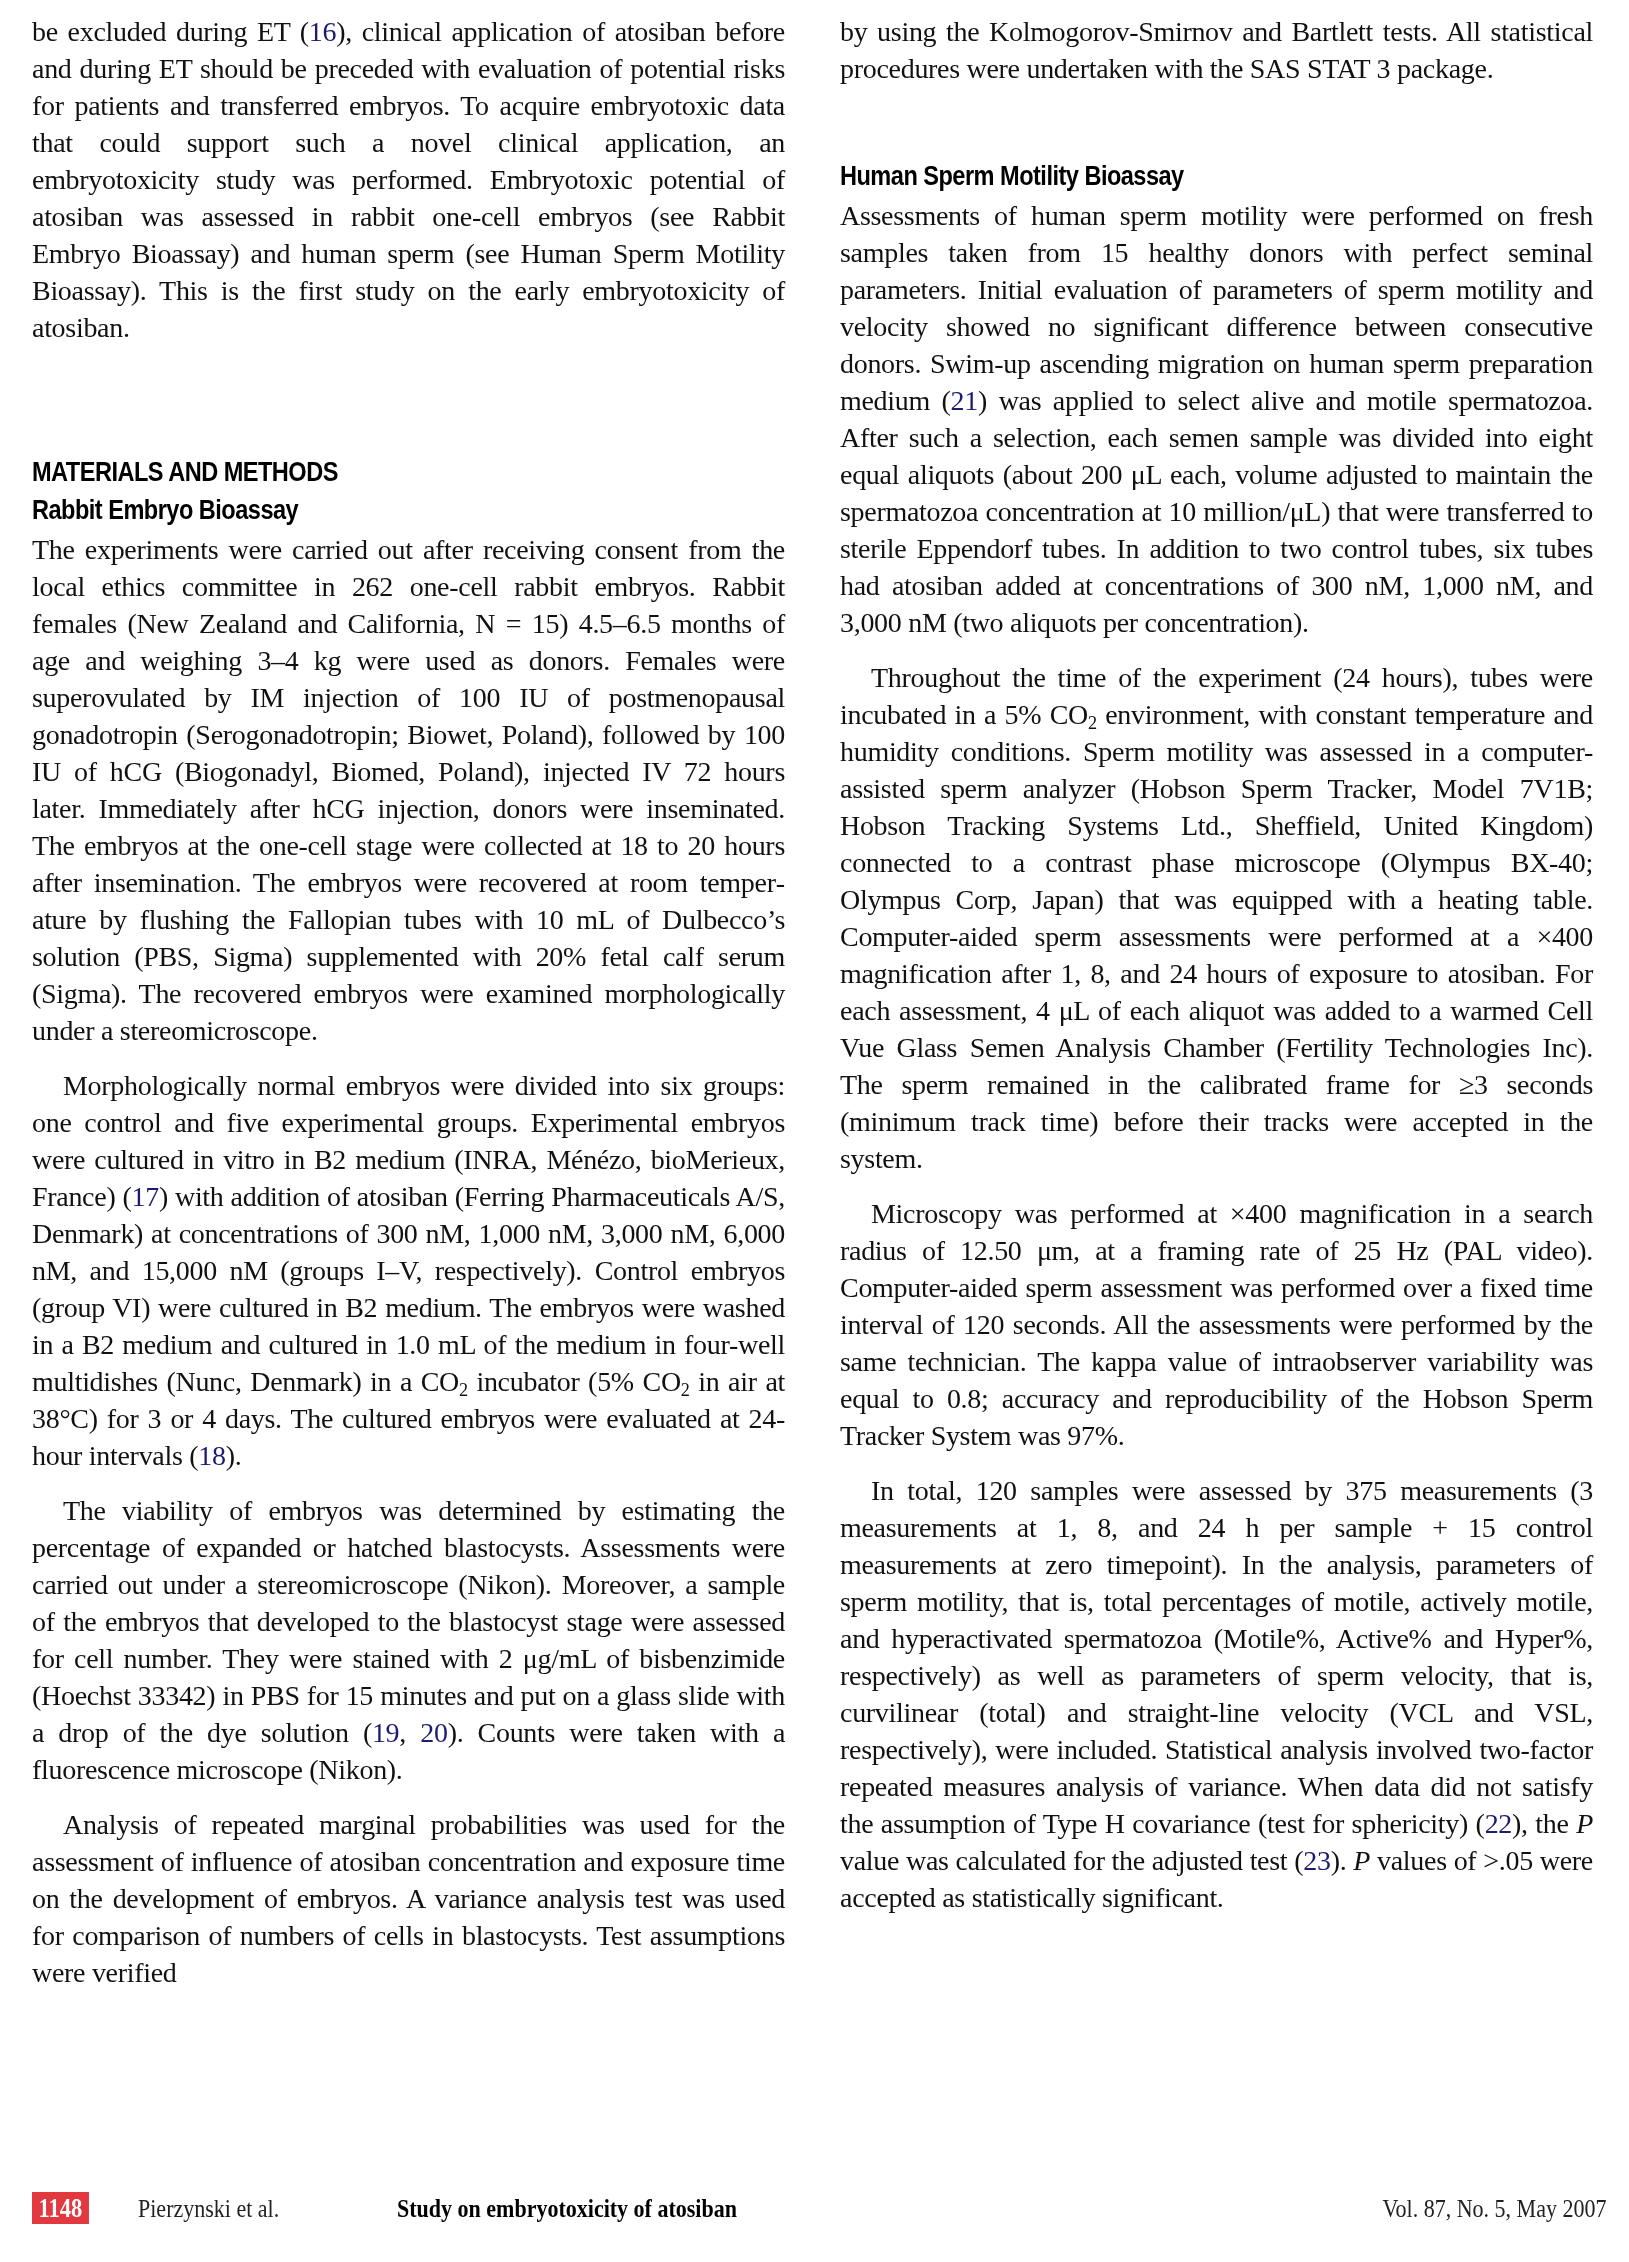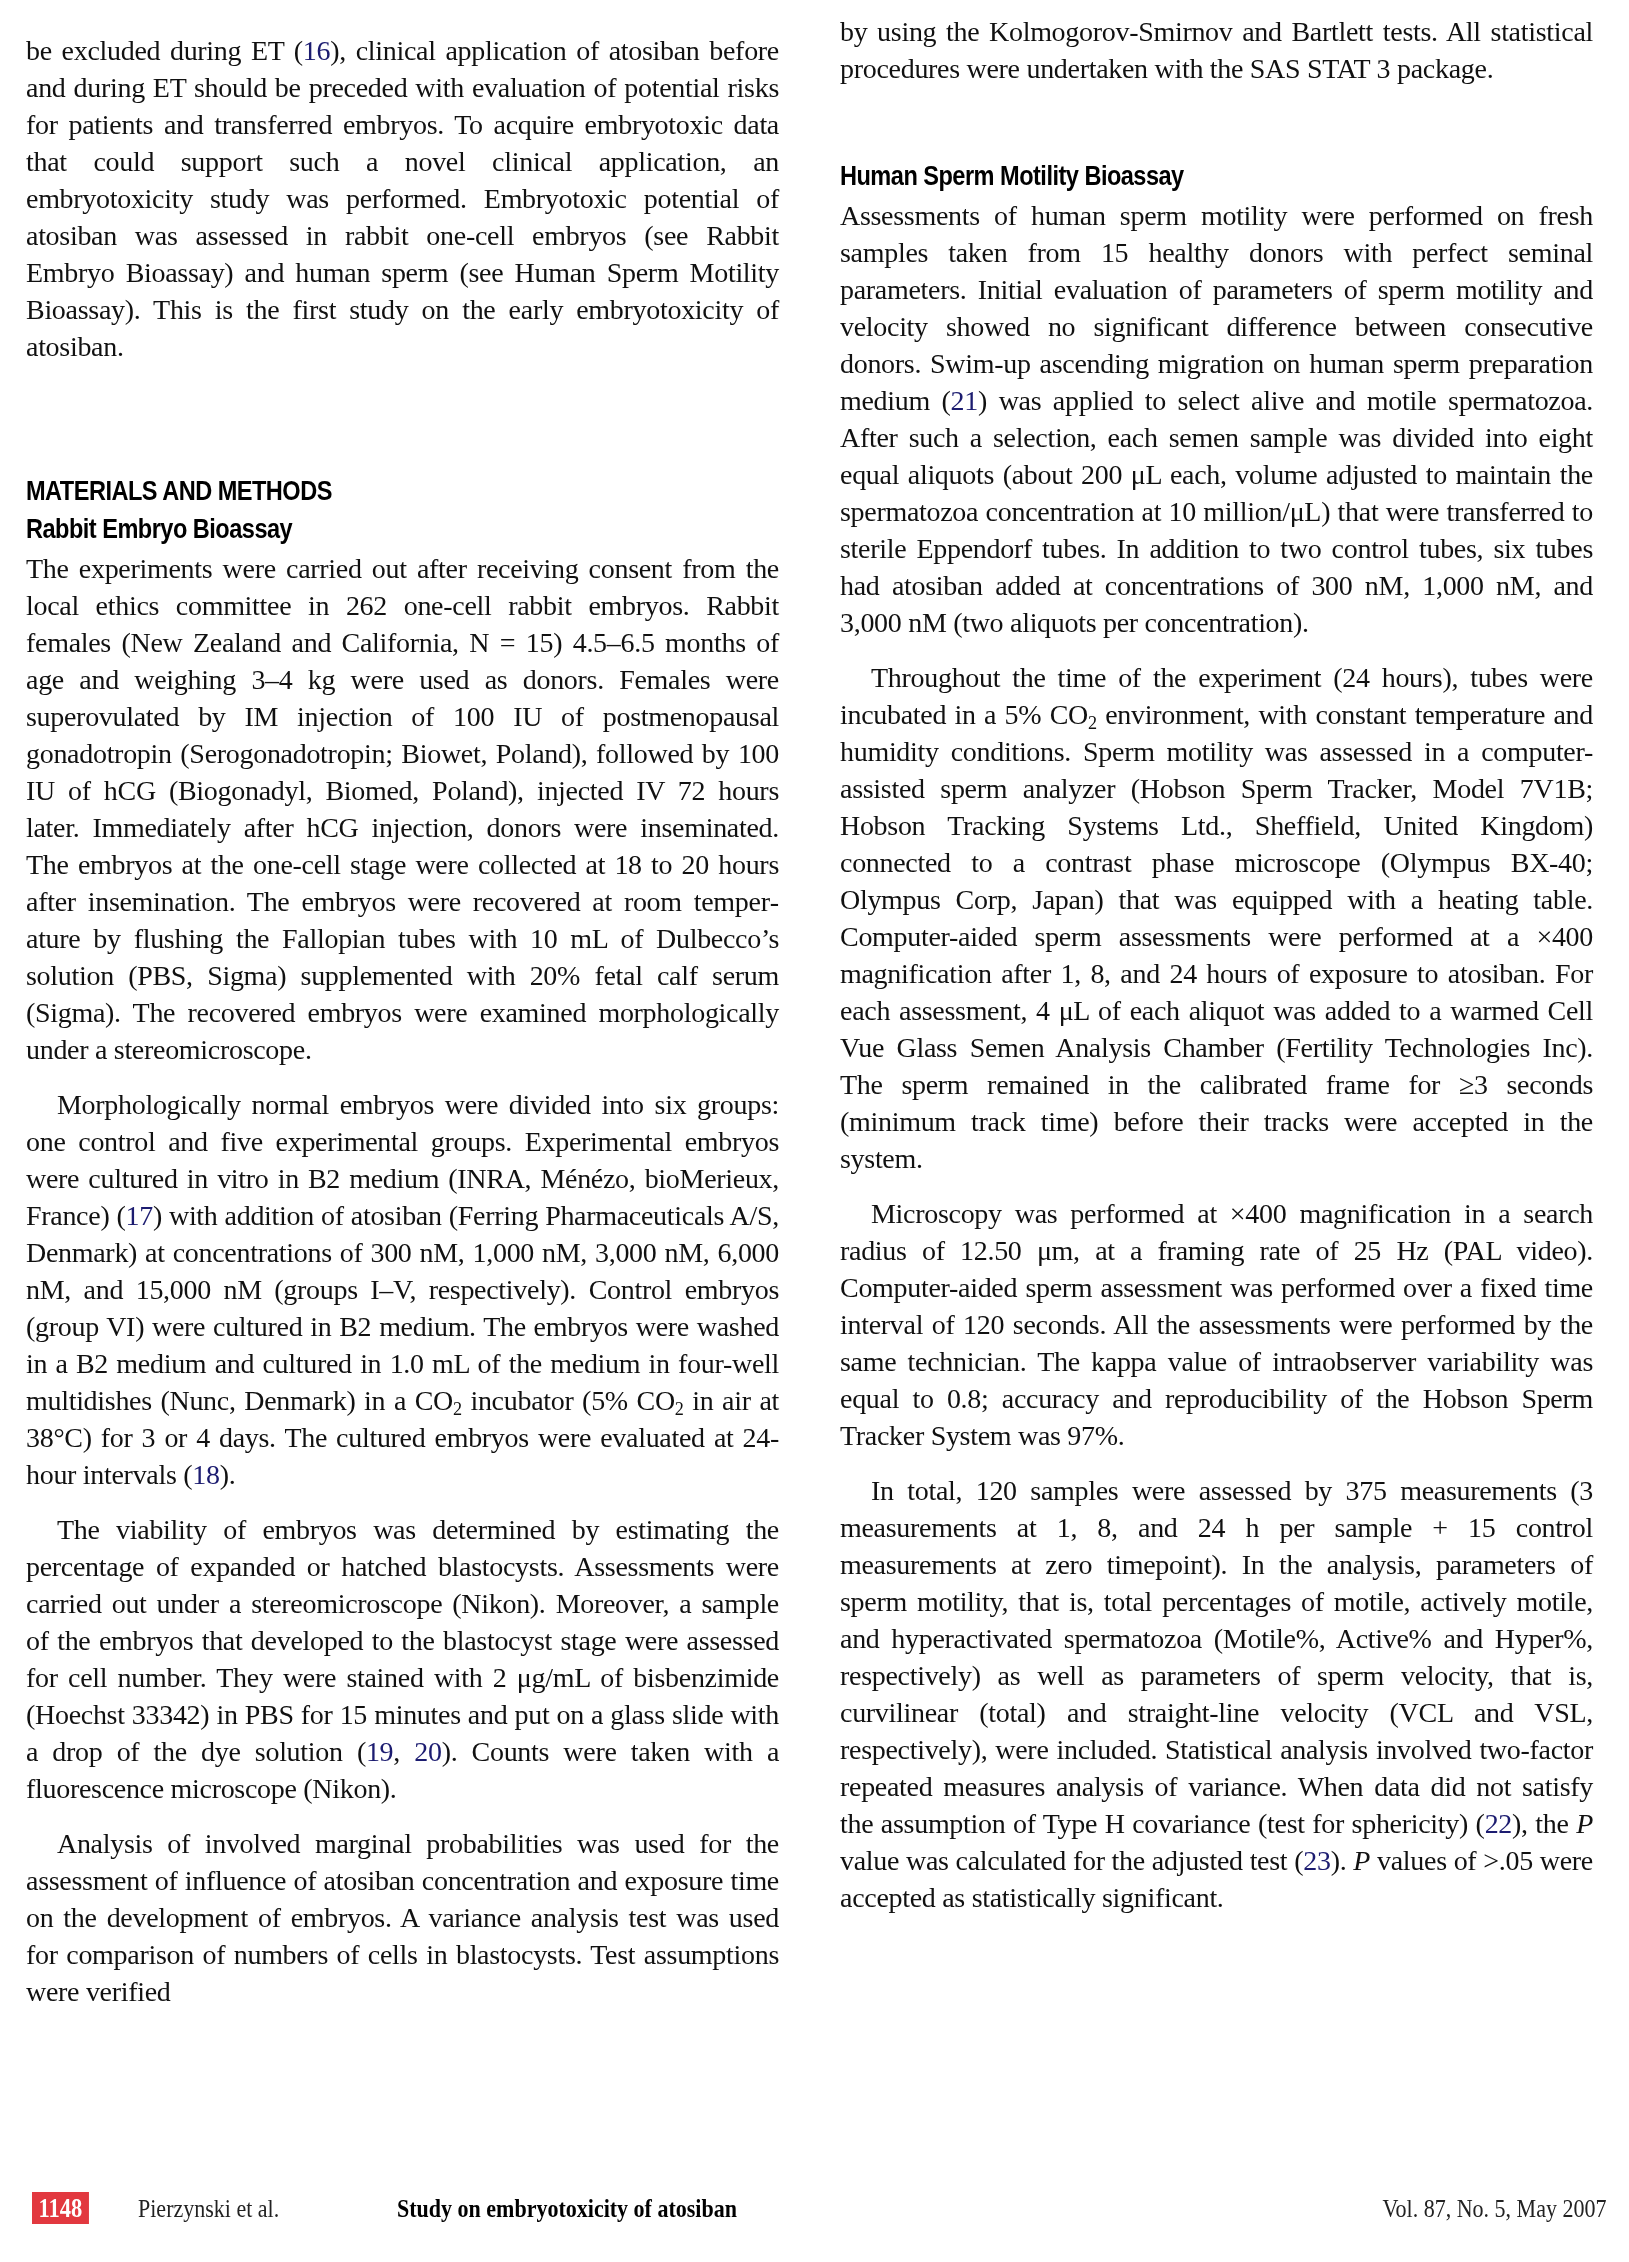--- a/index.html
+++ b/index.html
@@ -4,21 +4,21 @@
 <style>
   html, body { margin: 0; padding: 0; background: #ffffff; }
   body { width: 1630px; height: 2263px; position: relative; overflow: hidden; }
   .col {
     position: absolute; top: 13.2px; width: 753px;
     font-family: "Liberation Serif", serif;
     font-size: 28px; line-height: 37px; color: #111111;
     text-align: justify; hyphens: manual;
     letter-spacing: -0.3px;
   }
-  .col.left { left: 26px; margin-top: 19px; }
+  .col.left { left: 32px; }
   .col.right { left: 840px; }
   .col p { margin: 0; }
   .col p.indent { text-indent: 31px; }
   .col p.gap { margin-top: 18px; }
   .cite { color: #1c1c70; }
   sub { font-size: 0.65em; line-height: 0; vertical-align: -0.25em; }
   i { font-style: italic; }
   .h1 {
     font-family: "Liberation Sans", sans-serif; font-weight: bold;
     font-size: 27.4px; line-height: 38px; color: #000;
@@ -53,21 +53,21 @@
   <div style="height: 107px;"></div>
   <div class="h1">MATERIALS AND METHODS</div>
   <div class="h2">Rabbit Embryo Bioassay</div>
 
   <p>The experiments were carried out after receiving consent from the local ethics committee in 262 one-cell rabbit em­bryos. Rabbit females (New Zealand and California, N = 15) 4.5–6.5 months of age and weighing 3–4 kg were used as donors. Females were superovulated by IM injection of 100 IU of postmenopausal gonadotropin (Serogonadotropin; Biowet, Poland), followed by 100 IU of hCG (Biogonadyl, Biomed, Poland), injected IV 72 hours later. Immediately after hCG injection, donors were inseminated. The embryos at the one-cell stage were collected at 18 to 20 hours after insemination. The embryos were recovered at room temper­ature by flushing the Fallopian tubes with 10 mL of Dulbec­co’s solution (PBS, Sigma) supplemented with 20% fetal calf serum (Sigma). The recovered embryos were examined morphologically under a stereomicroscope.</p>
 
   <p class="indent gap"><span>Morphologically normal embryos were divided into six groups: one control and five experimental groups. Exper­imental embryos were cultured in vitro in B2 medium (INRA, Ménézo, bioMerieux, France) (</span><a class="cite">17</a><span>) with addition of atosiban (Ferring Pharmaceuticals A/S, Denmark) at concentrations of 300 nM, 1,000 nM, 3,000 nM, 6,000 nM, and 15,000 nM (groups I–V, respectively). Control embryos (group VI) were cultured in B2 medium. The embryos were washed in a B2 medium and cultured in 1.0 mL of the medium in four-well multidishes (Nunc, Den­mark) in a CO</span><sub>2</sub><span> incubator (5% CO</span><sub>2</sub><span> in air at 38°C) for 3 or 4 days. The cultured embryos were evaluated at 24-hour intervals (</span><a class="cite">18</a><span>).</span></p>
 
   <p class="indent gap"><span>The viability of embryos was determined by estimating the percentage of expanded or hatched blastocysts. Assess­ments were carried out under a stereomicroscope (Nikon). Moreover, a sample of the embryos that developed to the blastocyst stage were assessed for cell number. They were stained with 2 μg/mL of bisbenzimide (Hoechst 33342) in PBS for 15 minutes and put on a glass slide with a drop of the dye solution (</span><a class="cite">19</a><span>, </span><a class="cite">20</a><span>). Counts were taken with a fluores­cence microscope (Nikon).</span></p>
 
-  <p class="indent gap">Analysis of involved marginal probabilities was used for the assessment of influence of atosiban concentration and exposure time on the development of embryos. A variance analysis test was used for comparison of num­bers of cells in blastocysts. Test assumptions were verified</p>
+  <p class="indent gap">Analysis of repeated marginal probabilities was used for the assessment of influence of atosiban concentration and exposure time on the development of embryos. A variance analysis test was used for comparison of num­bers of cells in blastocysts. Test assumptions were verified</p>
 </div>
 
 <div class="col right">
   <p>by using the Kolmogorov-Smirnov and Bartlett tests. All statistical procedures were undertaken with the SAS STAT 3 package.</p>
 
   <div style="height: 70px;"></div>
   <div class="h2">Human Sperm Motility Bioassay</div>
 
   <p><span>Assessments of human sperm motility were performed on fresh samples taken from 15 healthy donors with perfect seminal parameters. Initial evaluation of parameters of sperm motility and velocity showed no significant difference between consecutive donors. Swim-up ascending migration on human sperm preparation medium (</span><a class="cite">21</a><span>) was applied to select alive and motile spermatozoa. After such a selection, each semen sample was divided into eight equal aliquots (about 200 μL each, volume adjusted to maintain the sper­matozoa concentration at 10 million/μL) that were trans­ferred to sterile Eppendorf tubes. In addition to two control tubes, six tubes had atosiban added at concentrations of 300 nM, 1,000 nM, and 3,000 nM (two aliquots per concentra­tion).</span></p>
 

